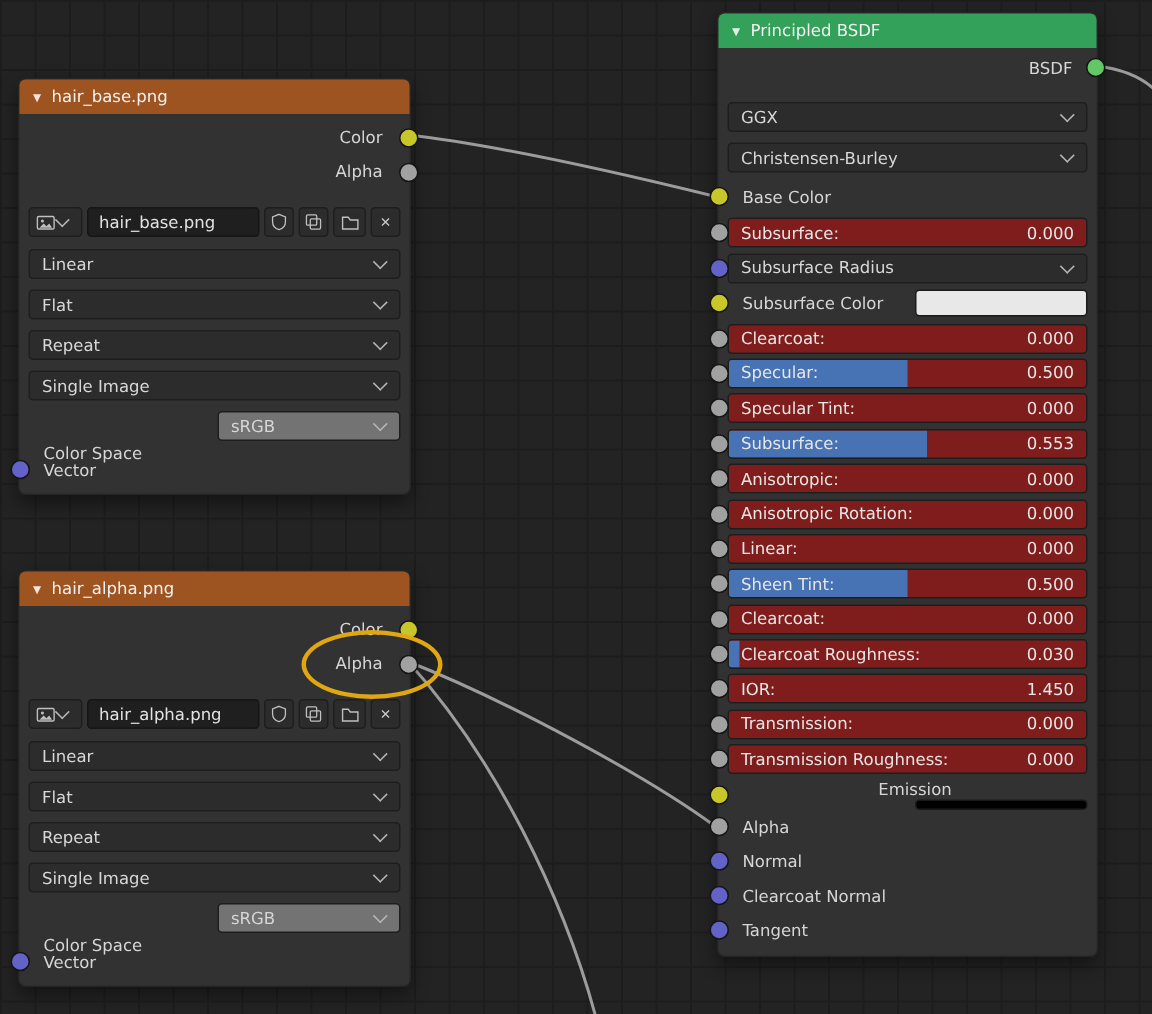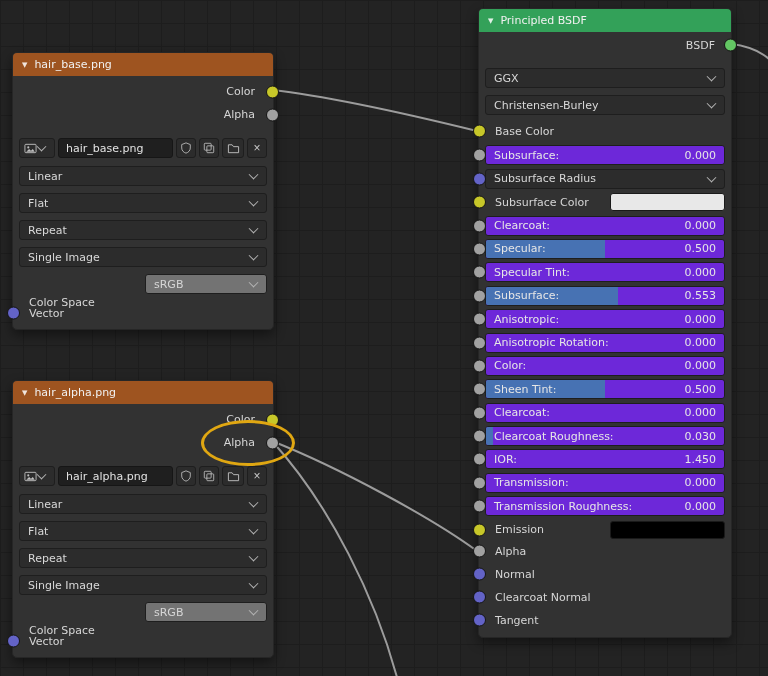--- a/index.html
+++ b/index.html
@@ -40,21 +40,21 @@
   .imgrow{height:22px;margin:11px 6px 0;display:flex;align-items:center;gap:3px;}
   .csrow{height:20px;margin:7px 6px 0;display:flex;align-items:center;}
   .vrow{position:relative;height:22px;margin-top:8px;display:flex;align-items:center;padding-left:16px;}
   .pad-bottom{height:5px;}
   
   .dropdown{position:relative;flex:1;height:100%;background:#2c2c2c;border:1px solid #1e1e1e;
             border-radius:3px;display:flex;align-items:center;padding-left:8px;color:#d8d8d8;box-sizing:border-box;}
   .chev{position:absolute;right:9px;top:50%;width:6px;height:6px;
         border-right:1.4px solid #b5b5b5;border-bottom:1.4px solid #b5b5b5;
         transform:translateY(-70%) rotate(45deg);}
-  .vfield{position:relative;flex:1;height:100%;background:#6d28d9;border:1px solid #1e1e1e;
+  .vfield{position:relative;flex:1;height:100%;background:#7f1d1d;border:1px solid #1e1e1e;
           border-radius:3px;display:flex;align-items:center;overflow:hidden;box-sizing:border-box;}
   .fill{position:absolute;left:0;top:0;bottom:0;background:var(--accent-blue,#4772b3);}
   .vlabel{position:relative;padding-left:8px;color:#e6e6e6;}
   .vval{position:relative;margin-left:auto;padding-right:8px;color:#e6e6e6;}
   .swatch{height:16px;width:113px;margin-left:auto;border:1px solid #1a1a1a;border-radius:3px;}
   .swatch.white{background:var(--subsurface-color-swatch,#e8e8e8);}
   .swatch.black{background:var(--emission-swatch,#000);}
   .cslabel{padding-left:10px;flex:1;margin-top:36px;}
   .csdrop{position:relative;width:122px;height:100%;background:#737373;border:1px solid #1e1e1e;
           border-radius:3px;display:flex;align-items:center;padding-left:8px;box-sizing:border-box;}
@@ -333,21 +333,21 @@
       <div class="vfield">
         <div class="fill" style="width:0%"></div>
         <span class="vlabel">Anisotropic Rotation:</span>
         <span class="vval">0.000</span>
       </div>
     </div>
     <div class="frow">
       <span class="socket in sk-gray"></span>
       <div class="vfield">
         <div class="fill" style="width:0%"></div>
-        <span class="vlabel">Color:</span>
+        <span class="vlabel">Linear:</span>
         <span class="vval">0.000</span>
       </div>
     </div>
     <div class="frow">
       <span class="socket in sk-gray"></span>
       <div class="vfield">
         <div class="fill" style="width:50%"></div>
         <span class="vlabel">Sheen Tint:</span>
         <span class="vval">0.500</span>
       </div>
@@ -385,21 +385,21 @@
       </div>
     </div>
     <div class="frow">
       <span class="socket in sk-gray"></span>
       <div class="vfield">
         <div class="fill" style="width:0%"></div>
         <span class="vlabel">Transmission Roughness:</span>
         <span class="vval">0.000</span>
       </div>
     </div>
-    <div class="frow" style="padding-left:16px;">
+    <div class="frow" style="padding-left:16px;flex-direction:column;">
       <span class="socket in sk-yellow"></span>
       <span>Emission</span>
       <div class="swatch black"></div>
     </div>
 
     <div class="prow">
       <span class="socket in sk-gray"></span>
       <span>Alpha</span>
     </div>
     <div class="prow">

